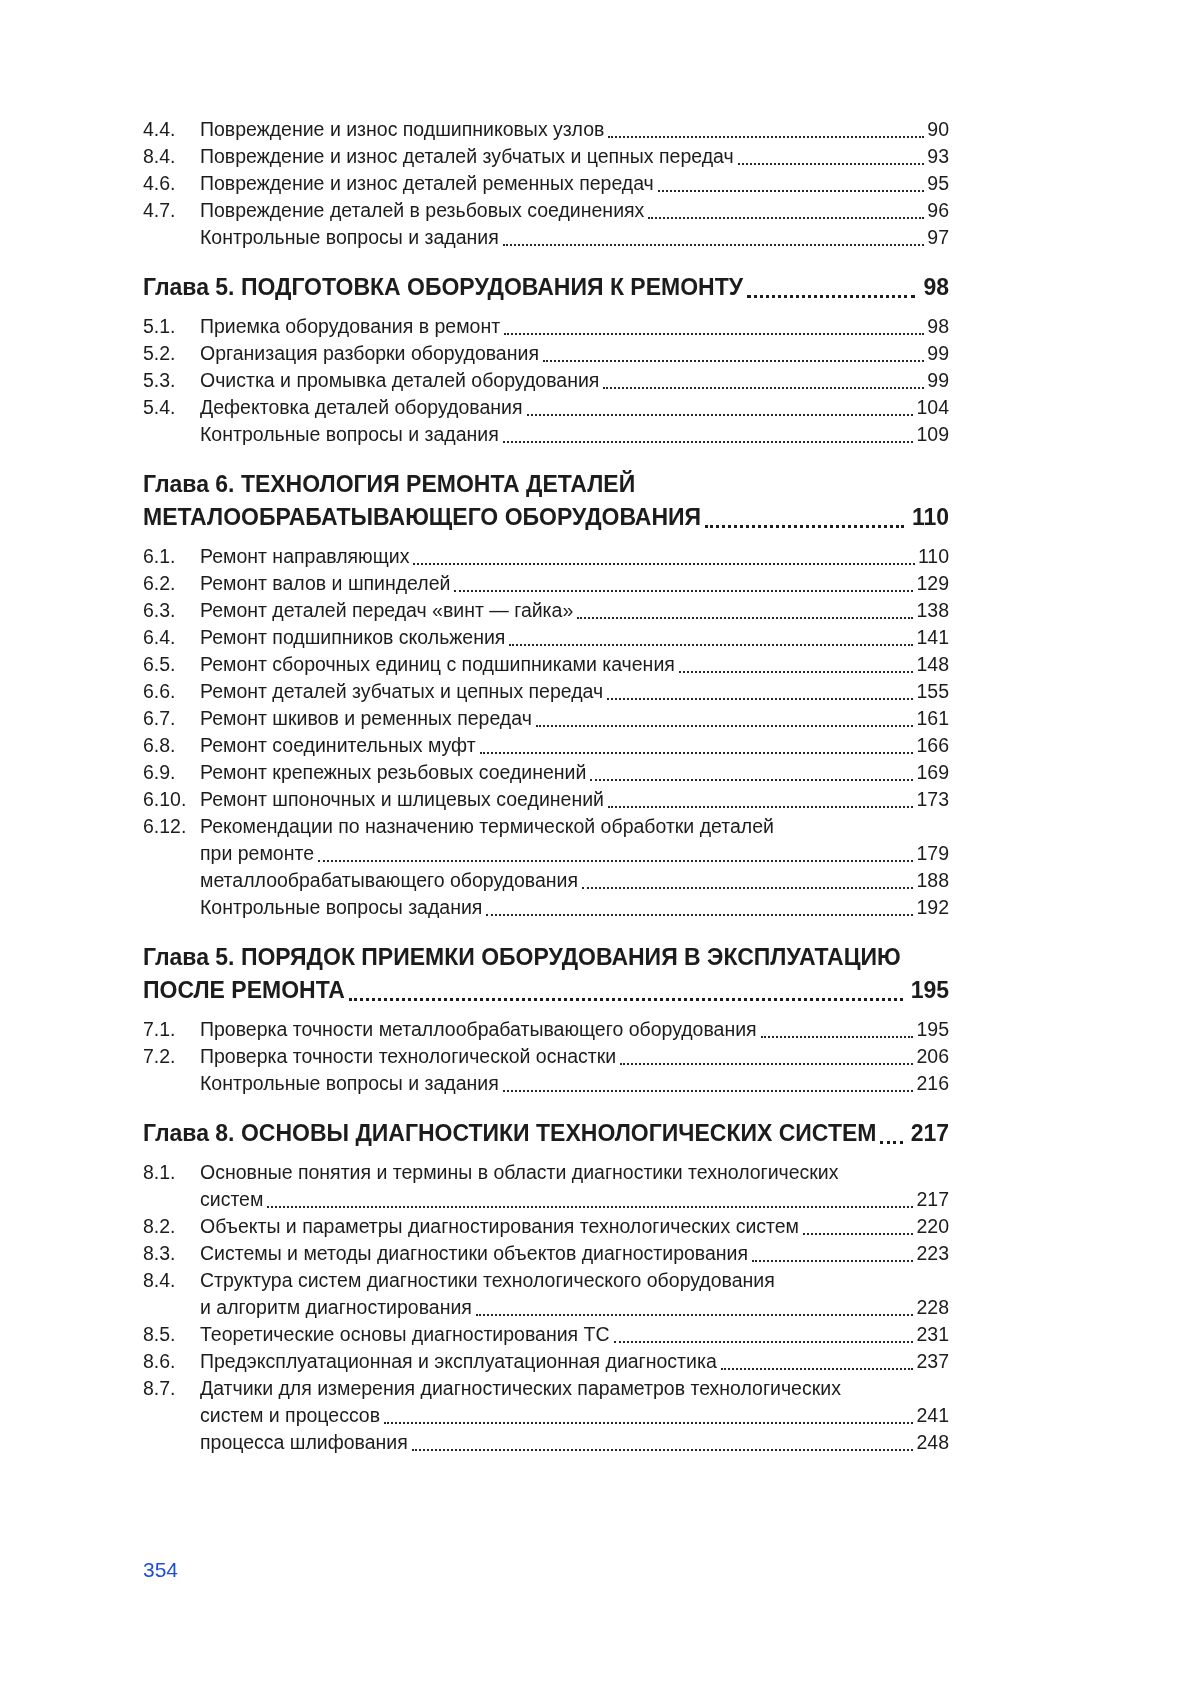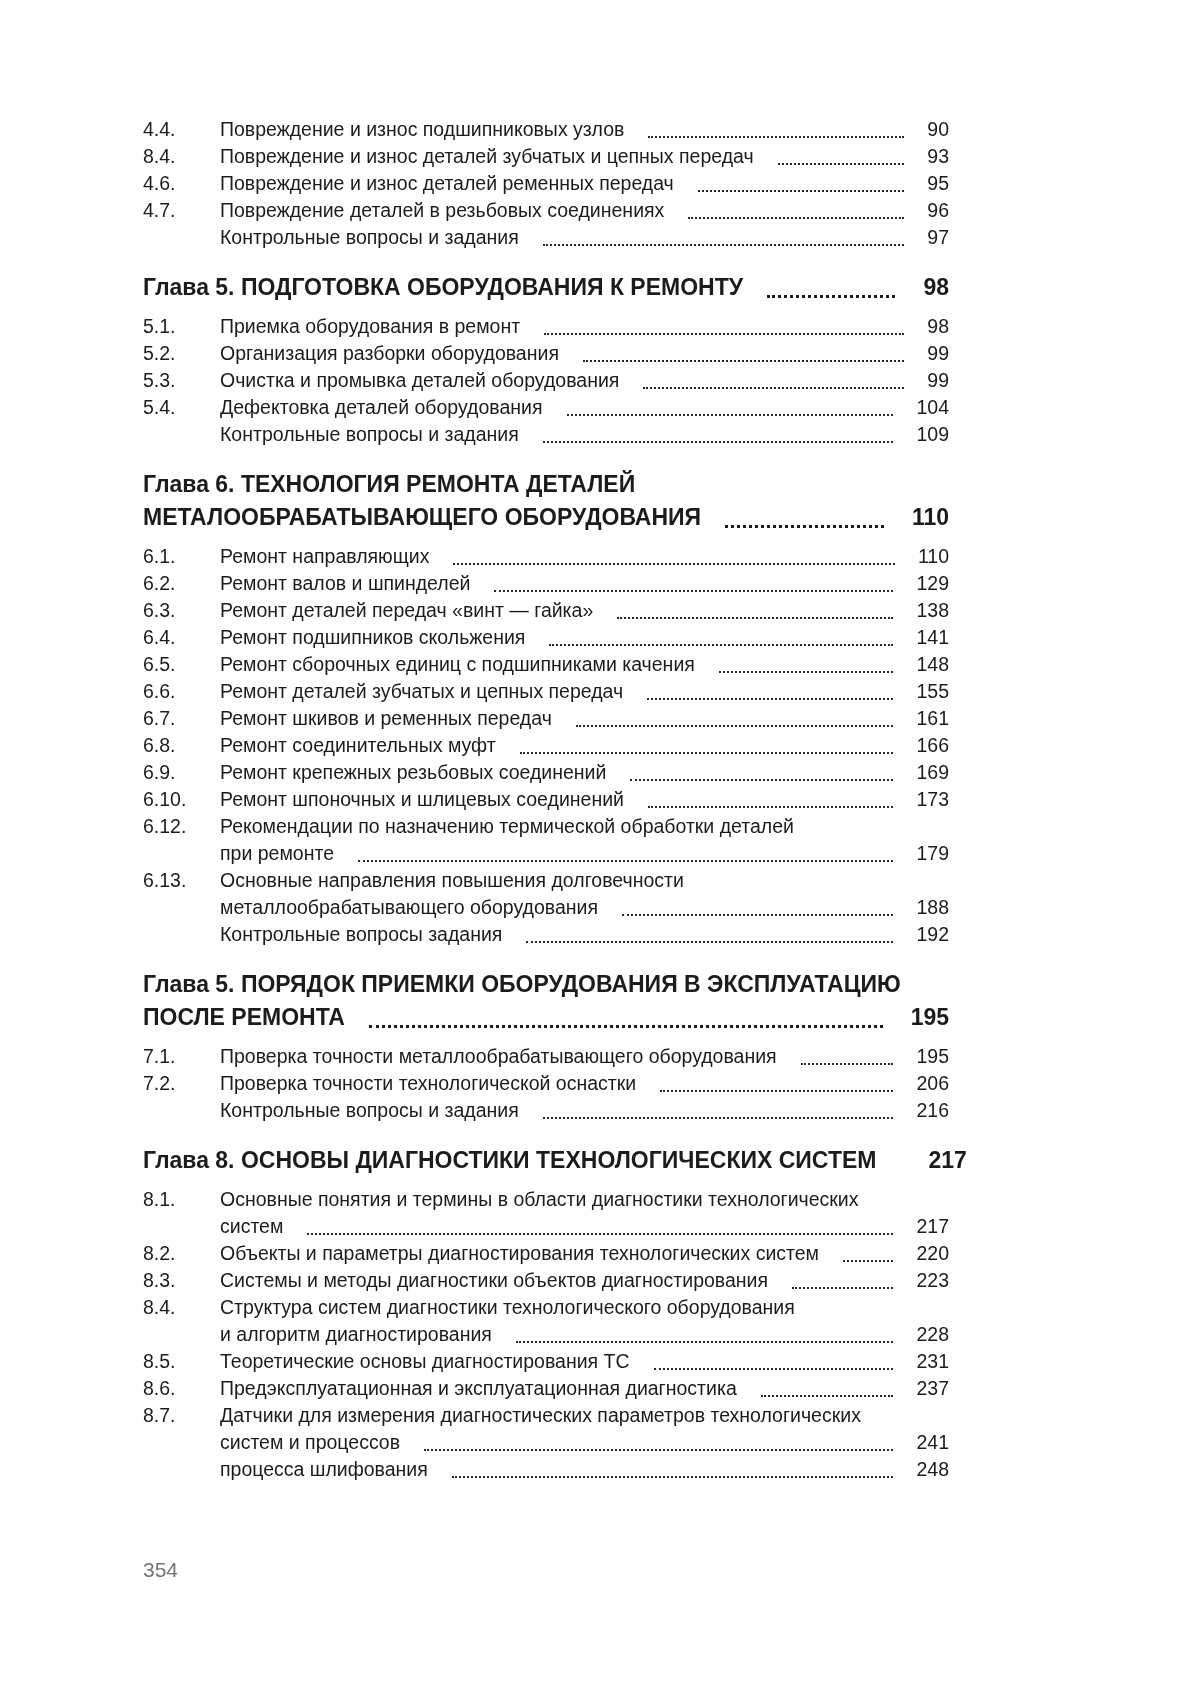--- a/index.html
+++ b/index.html
@@ -24,21 +24,20 @@
     left: 143px;
     top: 116px;
     width: 806px;
   }
   .row {
     display: flex;
     align-items: center;
     font-size: 19.5px;
     line-height: 27px;
     white-space: nowrap;
-    gap: 20px;
   }
   .row .num {
     flex: none;
     width: 57px;
   }
   .row .title {
     flex: none;
   }
   .row .leader {
     flex: 1 1 auto;
@@ -70,21 +69,21 @@
     right: 8px;
   }
   .row.chapter-start { margin-top: 20px; }
   .row.chapter-end   { margin-bottom: 9px; }
   .footer-pagenum {
     position: absolute;
     left: 143px;
     top: 1556px;
     font-size: 21px;
     line-height: 28px;
-    color: #737373;
+    color: #1d4ed8;
   }
 </style>
 </head>
 <body>
 
 <div class="page">
   <div class="toc">
       <div class="row entry">
         <span class="num">4.4.</span>
         <span class="title">Повреждение и износ подшипниковых узлов</span>
@@ -221,24 +220,20 @@
       <div class="row entry">
         <span class="num">6.12.</span>
         <span class="title">Рекомендации по назначению термической обработки деталей</span>
       </div>
       <div class="row entry cont">
         <span class="num"></span>
         <span class="title">при ремонте</span>
         <span class="leader"></span>
         <span class="pageno">179</span>
       </div>
-      <div class="row entry">
-        <span class="num">6.13.</span>
-        <span class="title">Основные направления повышения долговечности</span>
-      </div>
       <div class="row entry cont">
         <span class="num"></span>
         <span class="title">металлообрабатывающего оборудования</span>
         <span class="leader"></span>
         <span class="pageno">188</span>
       </div>
       <div class="row italic">
         <span class="num"></span>
         <span class="title">Контрольные вопросы задания</span>
         <span class="leader"></span>

